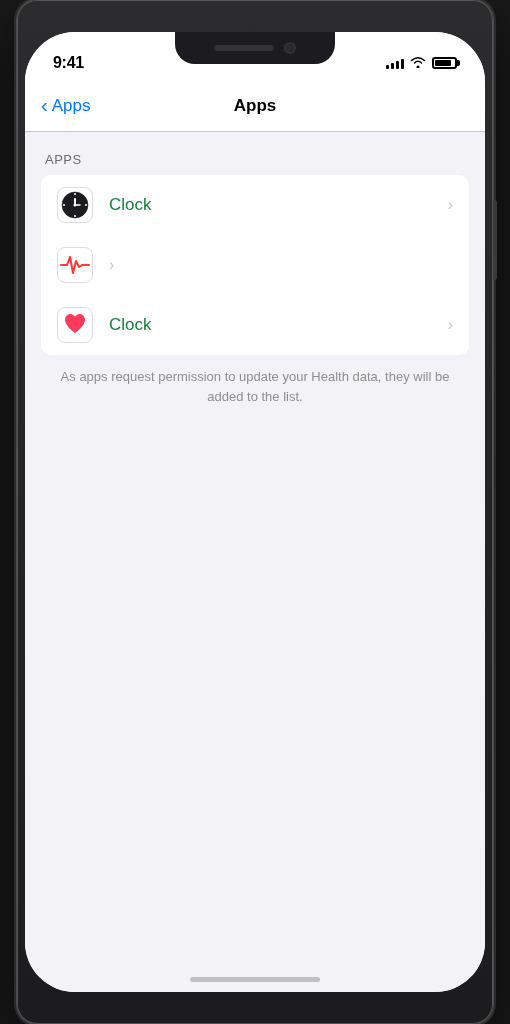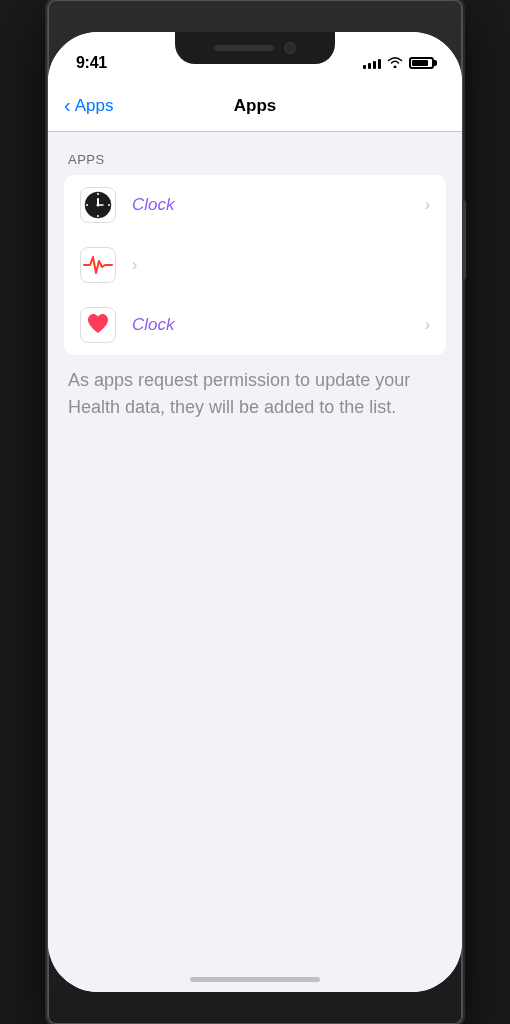--- a/index.html
+++ b/index.html
@@ -7,24 +7,24 @@
     body {
       background: #1a1a1a;
       display: flex;
       justify-content: center;
       align-items: center;
       min-height: 100vh;
       font-family: -apple-system, BlinkMacSystemFont, 'Helvetica Neue', sans-serif;
     }
 
     .phone-outer {
-      width: 414px;
+      width: 476px;
       height: 1024px;
       background: linear-gradient(180deg, #2c2c2e 0%, #1c1c1e 100%);
-      border-radius: 8px;
+      border-radius: 20px;
       position: relative;
       display: flex;
       justify-content: center;
       align-items: center;
       box-shadow:
         0 0 0 1px #4a4a4a,
         0 0 0 3px #2a2a2a,
         inset 0 0 0 1px #555,
         0 20px 60px rgba(0,0,0,0.8);
     }
@@ -261,35 +261,35 @@
 
     
     .health-icon-bg {
       background: white;
       border: 1px solid #ddd;
     }
 
     .item-label {
       flex: 1;
       font-size: 17px;
-      color: #8b5cf6;
-      font-style: italic;
+      color: #15803d;
     }
 
     .item-chevron {
       color: #c7c7cc;
       font-size: 16px;
       font-weight: 400;
     }
 
     .footer-text {
-      font-size: 18px;
+      font-size: 13px;
       color: #8e8e93;
       padding: 12px 20px;
       line-height: 1.5;
+      text-align: center;
     }
 
     
     .home-indicator {
       position: absolute;
       bottom: 10px;
       left: 50%;
       transform: translateX(-50%);
       width: 130px;
       height: 5px;

